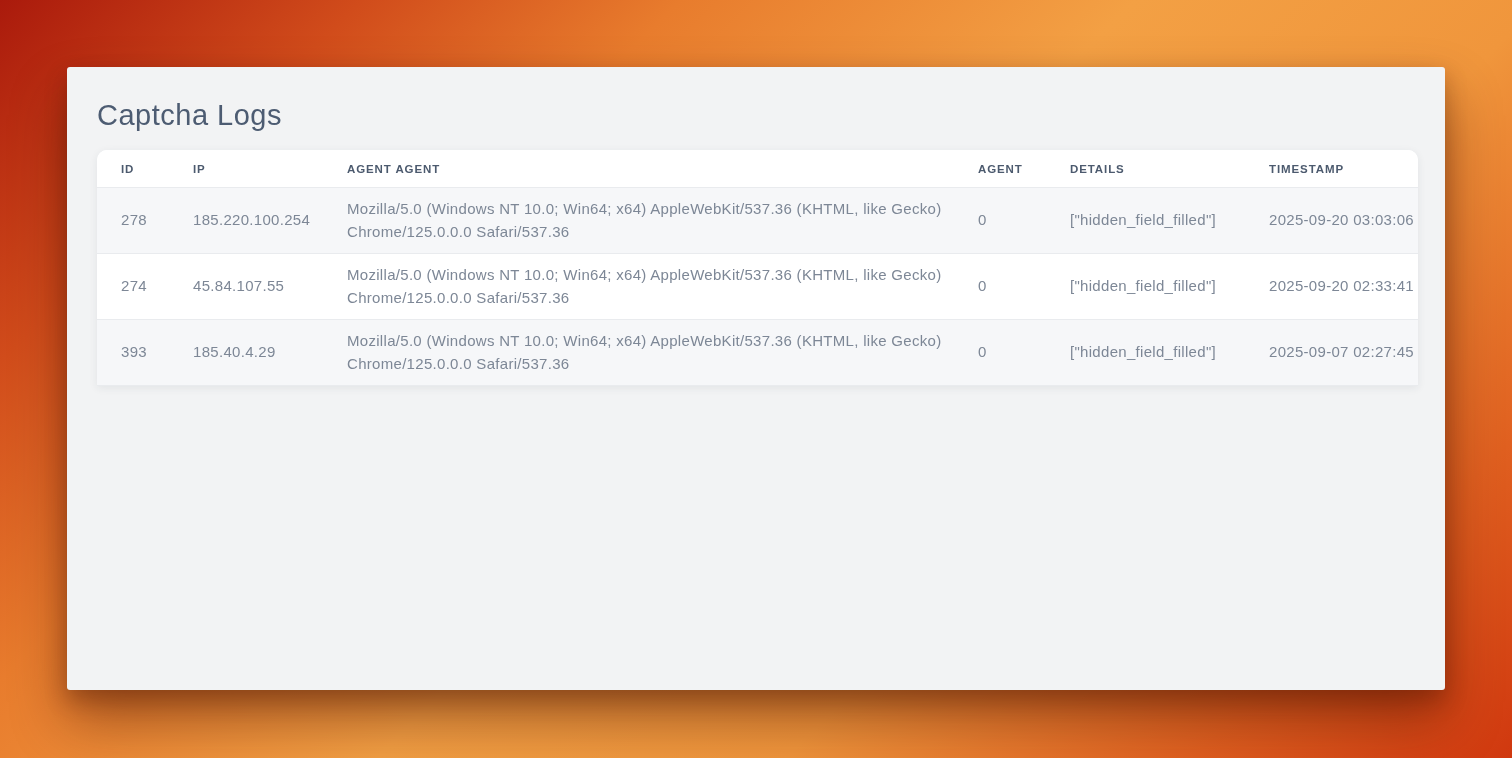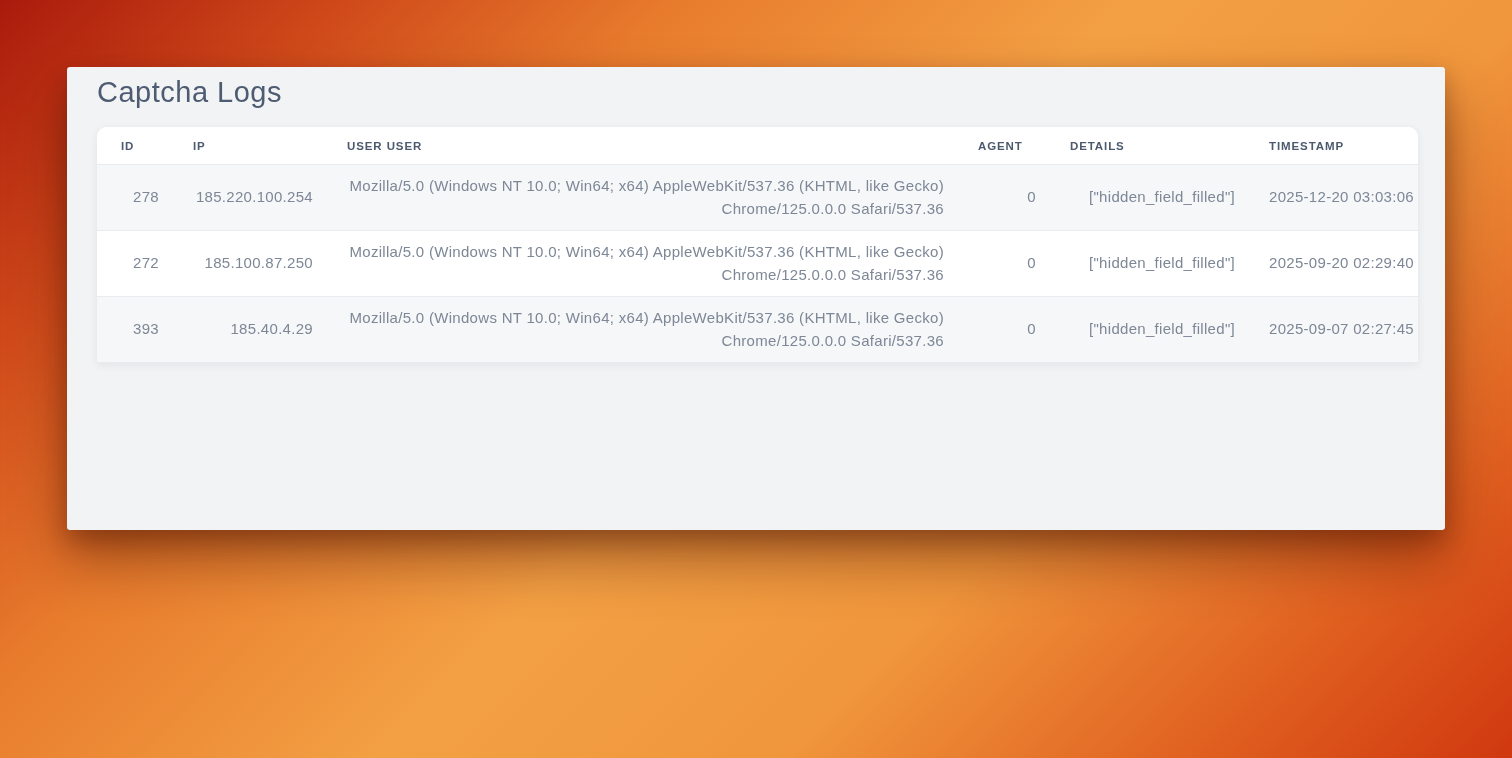--- a/index.html
+++ b/index.html
@@ -23,26 +23,26 @@
       #f0963c 68%,
       #e06020 86%,
       #d0380f 100%);
   }
 
   .card {
     position: absolute;
     left: 67px;
     top: 67px;
     width: 1378px;
-    height: 463px;
+    height: 623px;
     background: #f2f3f4;
     border-radius: 3px;
     box-shadow: 0 30px 55px rgba(70, 16, 0, 0.45),
                 0 10px 22px rgba(70, 16, 0, 0.30);
-    padding: 5px 27px 0 30px;
+    padding: 28px 27px 0 30px;
     overflow: hidden;
   }
 
   .title {
     font-size: 29px;
     font-weight: 500;
     letter-spacing: 0.5px;
     color: #4d5c72;
     margin: 4px 0 18px 0;
   }
@@ -71,21 +71,20 @@
     white-space: nowrap;
     margin-left: 29px;
   }
 
   .logs-table thead tr {
     border-bottom: 1px solid #e9ebee;
   }
 
   .logs-table tbody tr {
     border-bottom: 1px solid #e9ebee;
-    text-align: right;
   }
 
   .logs-table tbody tr:nth-child(odd) {
     background: #f6f7f9;
   }
 
   .logs-table tbody tr:nth-child(even) {
     background: #ffffff;
   }
 
@@ -123,49 +122,49 @@
           <col class="c-ip">
           <col class="c-ua">
           <col class="c-score">
           <col class="c-details">
           <col class="c-timestamp">
         </colgroup>
         <thead data-name="table-header">
           <tr data-name="table-header-row">
             <th data-name="column-header-id">ID</th>
             <th data-name="column-header-ip">IP</th>
-            <th data-name="column-header-user-agent">USER USER</th>
+            <th data-name="column-header-user-agent">AGENT AGENT</th>
             <th data-name="column-header-score">AGENT</th>
             <th data-name="column-header-details">DETAILS</th>
             <th data-name="column-header-timestamp">TIMESTAMP</th>
           </tr>
         </thead>
         <tbody data-name="table-body">
   <tr data-name="table-row">
     <td data-name="cell-id">278</td>
     <td data-name="cell-ip">185.220.100.254</td>
     <td data-name="cell-user-agent">Mozilla/5.0 (Windows NT 10.0; Win64; x64) AppleWebKit/537.36 (KHTML, like Gecko) Chrome/125.0.0.0 Safari/537.36</td>
     <td data-name="cell-score">0</td>
     <td data-name="cell-details">["hidden_field_filled"]</td>
-    <td data-name="cell-timestamp">2025-12-20 03:03:06</td>
+    <td data-name="cell-timestamp">2025-09-20 03:03:06</td>
   </tr>
 
 
 
 
-
-
   <tr data-name="table-row">
-    <td data-name="cell-id">272</td>
-    <td data-name="cell-ip">185.100.87.250</td>
+    <td data-name="cell-id">274</td>
+    <td data-name="cell-ip">45.84.107.55</td>
     <td data-name="cell-user-agent">Mozilla/5.0 (Windows NT 10.0; Win64; x64) AppleWebKit/537.36 (KHTML, like Gecko) Chrome/125.0.0.0 Safari/537.36</td>
     <td data-name="cell-score">0</td>
     <td data-name="cell-details">["hidden_field_filled"]</td>
-    <td data-name="cell-timestamp">2025-09-20 02:29:40</td>
+    <td data-name="cell-timestamp">2025-09-20 02:33:41</td>
   </tr>
+
+
 
   <tr data-name="table-row">
     <td data-name="cell-id">393</td>
     <td data-name="cell-ip">185.40.4.29</td>
     <td data-name="cell-user-agent">Mozilla/5.0 (Windows NT 10.0; Win64; x64) AppleWebKit/537.36 (KHTML, like Gecko) Chrome/125.0.0.0 Safari/537.36</td>
     <td data-name="cell-score">0</td>
     <td data-name="cell-details">["hidden_field_filled"]</td>
     <td data-name="cell-timestamp">2025-09-07 02:27:45</td>
   </tr>
 </tbody>

